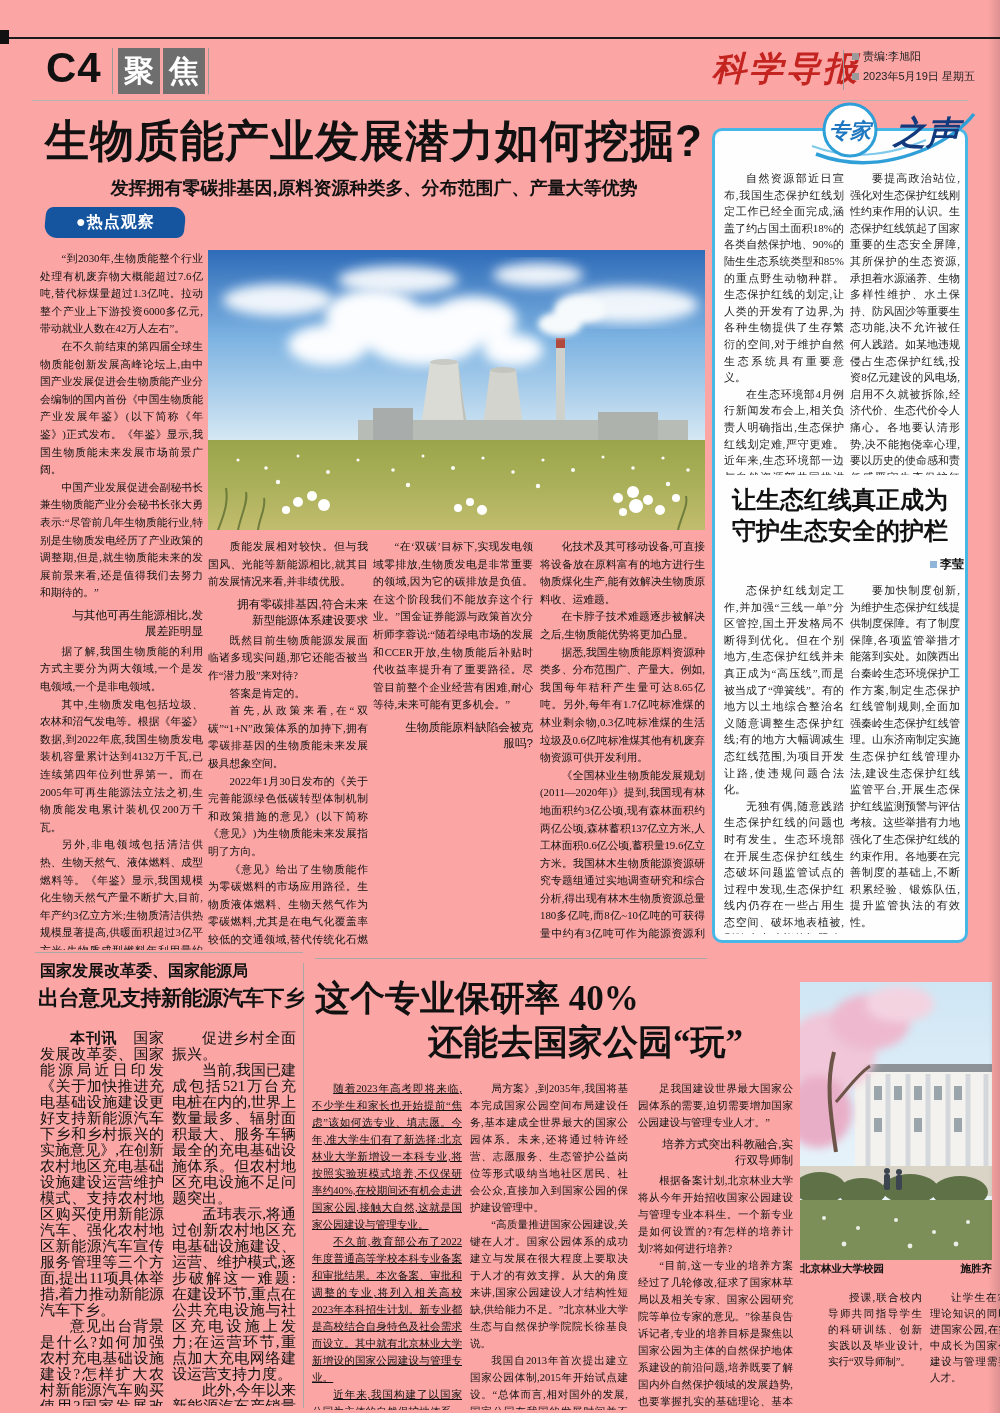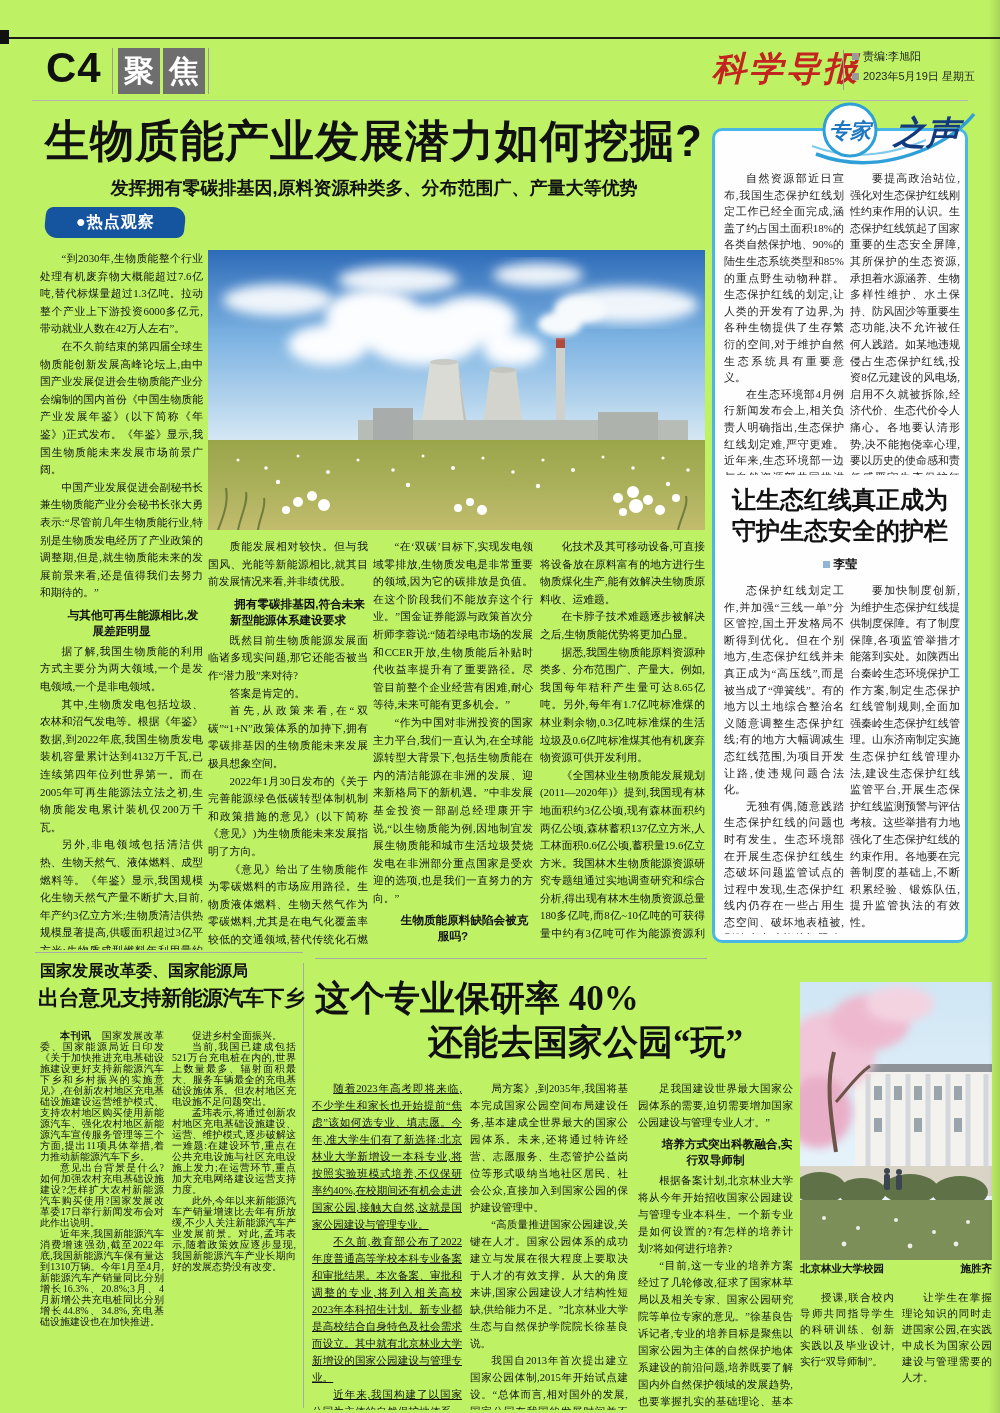--- a/index.html
+++ b/index.html
@@ -1,17 +1,17 @@
 <!DOCTYPE html>
 <html><head>
 <meta charset="utf-8">
 <style>
   html,body{margin:0;padding:0;background:#e8e8e4;}
   *{box-sizing:border-box;}
-  #paper{position:relative;width:1000px;height:1413px;margin:0 auto;background:#bef264;
+  #paper{position:relative;width:1000px;height:1413px;margin:0 auto;background:#fca5a5;
          font-family:"Liberation Serif","DejaVu Serif",serif;color:#111;overflow:hidden;}
   .abs{position:absolute;}
   .sans{font-family:"Liberation Sans","DejaVu Sans",sans-serif;}
   
   #toprule{left:0;top:37px;width:1000px;height:2px;background:#1b1b1b;}
   #cornermark{left:0;top:30px;width:9px;height:14px;background:#111;}
   #pageno{left:46px;top:44px;font-size:42px;font-weight:900;letter-spacing:1px;}
   .hairline-v{width:1px;background:#9a9a9a;}
   .secbox{width:42px;height:46px;background:#6e6e6e;color:#fff;font-weight:900;font-size:30px;
           display:flex;align-items:center;justify-content:center;}
@@ -24,39 +24,39 @@
   #main-headline{left:40px;top:112px;width:668px;text-align:center;font-size:44px;font-weight:900;
                  letter-spacing:1px;white-space:nowrap;}
   #main-subtitle{left:40px;top:176px;width:668px;text-align:center;font-size:18px;font-weight:bold;}
   #hotspot{left:45px;top:207px;width:140px;height:31px;background:#15549e;border-radius:7px 14px 7px 14px;
            transform:skewX(-6deg);display:flex;align-items:center;justify-content:center;}
   #hotspot span{transform:skewX(6deg);color:#fff;font-weight:bold;font-size:16px;letter-spacing:1px;}
   
   .ncol{overflow:hidden;text-align:justify;}
   .ncol p{margin:0;text-indent:2em;}
   .main-col{font-size:10.8px;line-height:17.6px;}
-  .colsub{font-family:"Liberation Sans","DejaVu Sans",sans-serif;font-weight:bold;font-size:11.6px;
-          line-height:16px;margin:5px 0 4px 0;text-indent:2em;text-align:center;}
+  .colsub{font-family:"Liberation Sans","DejaVu Sans",sans-serif;font-weight:normal;font-size:11.6px;
+          line-height:16px;margin:5px 0 4px 0;text-indent:2em;text-align:right;}
   
   #panel{left:712px;top:128px;width:256px;height:815px;border:3px solid #49b7e5;border-radius:10px;background:#fefefe;}
   .panel-col{font-size:11px;line-height:16.6px;color:#1c1c1c;}
   #panel-title{left:716px;top:484px;width:248px;text-align:center;font-size:24px;font-weight:900;line-height:31px;}
-  #panel-author{left:716px;top:556px;width:248px;text-align:center;font-size:12px;font-weight:bold;}
+  #panel-author{left:716px;top:556px;width:248px;text-align:right;font-size:12px;font-weight:bold;}
   
   .rule-h{background:#a8a8a5;height:1px;}
   .rule-v{background:#a8a8a5;width:1px;}
   
   #ev-kicker{left:40px;top:961px;font-size:16px;font-weight:bold;}
   #ev-headline{left:38px;top:984px;width:264px;font-size:21px;font-weight:900;letter-spacing:-0.5px;white-space:nowrap;}
-  .ev-col{font-size:10px;line-height:11px;}
+  .ev-col{font-size:15px;line-height:16px;}
   
   #park-h1{left:315px;top:975px;font-size:35px;font-weight:900;font-family:"Liberation Serif","DejaVu Serif",serif;white-space:nowrap;}
   #park-h2{left:428px;top:1019px;font-size:35px;font-weight:900;font-family:"Liberation Serif","DejaVu Serif",serif;white-space:nowrap;}
   .park-col{font-size:10.6px;line-height:17px;}
-  .park-mini{font-size:10.5px;line-height:15.9px;}
+  .park-mini{font-size:10.5px;line-height:15.9px;margin-left:28px;}
   #campus-caption{left:800px;top:1262px;width:192px;display:flex;justify-content:space-between;font-size:10.5px;font-weight:bold;}
   
   .photo{display:block;}
   #edge-shade{right:0;top:0;width:12px;height:1413px;background:linear-gradient(to right,rgba(0,0,0,0),rgba(0,0,0,0.12));}
 </style>
 </head>
 <body>
 
 <div id="paper">
 
@@ -205,21 +205,20 @@
         <p>既然目前生物质能源发展面临诸多现实问题,那它还能否被当作“潜力股”来对待?</p>
         <p>答案是肯定的。</p>
         <p>首先,从政策来看,在“双碳”“1+N”政策体系的加持下,拥有零碳排基因的生物质能未来发展极具想象空间。</p>
         <p>2022年1月30日发布的《关于完善能源绿色低碳转型体制机制和政策措施的意见》(以下简称《意见》)为生物质能未来发展指明了方向。</p>
         <p>《意见》给出了生物质能作为零碳燃料的市场应用路径。生物质液体燃料、生物天然气作为零碳燃料,尤其是在电气化覆盖率较低的交通领域,替代传统化石燃料,实现绿色减碳发展意义重大。《意见》也明确指出纤维素燃料乙醇和生物航空煤油两大重点领域是未来生物质能技术研发主要方向,寻求技术突破,降低生产成本,这是基于我国能源发展需求和生物质高值化利用要求得来的。</p>
       </div>
   </div>
   <div class="abs ncol main-col" style="left:373px;top:538px;width:160px;height:408px;">
     <div>
         <p>“在‘双碳’目标下,实现发电领域零排放,生物质发电是非常重要的领域,因为它的碳排放是负值。在这个阶段我们不能放弃这个行业。”国金证券能源与政策首次分析师李蓉说:“随着绿电市场的发展和CCER开放,生物质能后补贴时代收益率提升有了重要路径。尽管目前整个企业经营有困难,耐心等待,未来可能有更多机会。”</p>
-        <p>“作为中国对非洲投资的国家主力平台,我们一直认为,在全球能源转型大背景下,包括生物质能在内的清洁能源在非洲的发展、迎来新格局下的新机遇。”中非发展基金投资一部副总经理康开宇说,“以生物质能为例,因地制宜发展生物质能和城市生活垃圾焚烧发电在非洲部分重点国家是受欢迎的选项,也是我们一直努力的方向。”</p>
       </div>
     <div class="colsub">生物质能原料缺陷会被克服吗?</div>
 
   </div>
   <div class="abs ncol main-col" style="left:540px;top:538px;width:165px;height:408px;">
     <div>
         <p>化技术及其可移动设备,可直接将设备放在原料富有的地方进行生物质煤化生产,能有效解决生物质原料收、运难题。</p>
         <p>在卡脖子技术难题逐步被解决之后,生物质能优势将更加凸显。</p>
         <p>据悉,我国生物质能原料资源种类多、分布范围广、产量大。例如,我国每年秸秆产生量可达8.65亿吨。另外,每年有1.7亿吨标准煤的林业剩余物,0.3亿吨标准煤的生活垃圾及0.6亿吨标准煤其他有机废弃物资源可供开发利用。</p>
         <p>《全国林业生物质能发展规划(2011—2020年)》提到,我国现有林地面积约3亿公顷,现有森林面积约两亿公顷,森林蓄积137亿立方米,人工林面积0.6亿公顷,蓄积量19.6亿立方米。我国林木生物质能源资源研究专题组通过实地调查研究和综合分析,得出现有林木生物质资源总量180多亿吨,而8亿~10亿吨的可获得量中约有3亿吨可作为能源资源利用。从潜力看,我国还有5700万公顷宜林地和荒沙荒地,还有1亿公顷不适宜发展农业的边际土地资源,发展林木生物质能源潜力巨大。</p>

